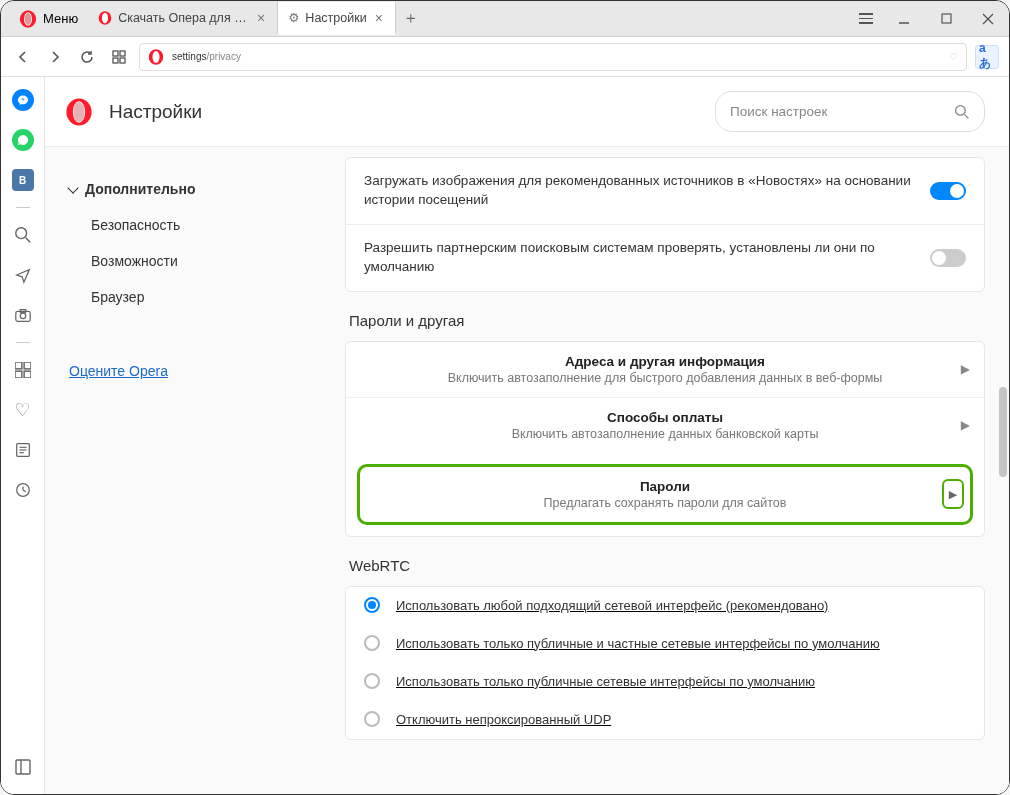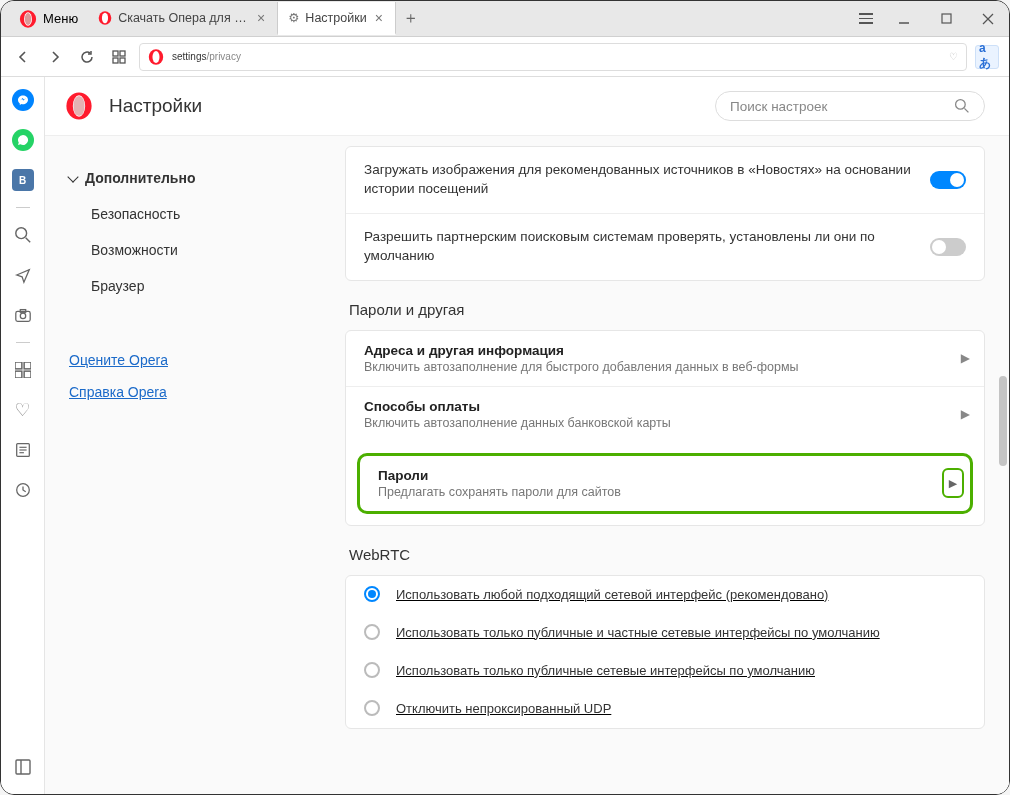--- a/index.html
+++ b/index.html
@@ -29,21 +29,21 @@
   
   .main { display:flex; height: calc(100% - 76px); }
   .left-rail { width: 44px; background: #fff; border-right: 1px solid #e5e5e5; display:flex; flex-direction:column; align-items:center; padding-top:10px; gap: 14px; color:#666; }
   .rail-icon { width: 26px; height: 26px; display:flex; align-items:center; justify-content:center; cursor:pointer; border-radius:4px; }
   .rail-sep { width: 14px; height:1px; background:#ccc; }
   .rail-bottom { margin-top:auto; margin-bottom:14px; }
 
   .content { flex:1; background:#fff; position:relative; display:flex; flex-direction:column; }
   .content-header { display:flex; align-items:center; padding: 14px 24px 14px 20px; gap:16px; border-bottom:1px solid #eee; }
   .page-title { font-size: 19px; color:#333; flex:1; }
-  .search-box { width: 270px; height: 30px; border:1px solid #ddd; border-radius: 17px; display:flex; align-items:center; padding:0 14px; color:#888; font-size:13.5px; }
+  .search-box { width: 270px; height: 41px; border:1px solid #ddd; border-radius: 17px; display:flex; align-items:center; padding:0 14px; color:#888; font-size:13.5px; }
 
   .content-body { flex:1; display:flex; overflow:hidden; background:#fafafa; }
   .settings-nav { width: 300px; padding: 24px 0 0 24px; background:#fafafa; font-size:14px; }
   .nav-item { padding: 10px 0; color:#333; cursor:pointer; }
   .nav-item.bold { font-weight:600; }
   .nav-item.sub { padding-left: 22px; font-weight:400; }
   .nav-chevron { display:inline-block; width:8px; height:8px; border-left:1.5px solid #333; border-bottom:1.5px solid #333; transform: rotate(-45deg); margin-right:8px; position:relative; top:-2px; }
   .nav-link { color:#1b6ac9; text-decoration:underline; display:block; padding:8px 0; cursor:pointer; }
   .nav-links { margin-top:40px; }
 
@@ -54,21 +54,21 @@
   .toggle-text { flex:1; font-size:13.5px; color:#333; line-height:1.4; }
   .toggle { width:36px; height:18px; border-radius:10px; position:relative; cursor:pointer; }
   .toggle.on { background:#0087ff; }
   .toggle.off { background:#ccc; }
   .toggle .knob { position:absolute; width:14px; height:14px; background:#fff; border-radius:50%; top:2px; }
   .toggle.on .knob { right:2px; }
   .toggle.off .knob { left:2px; }
 
   .section-title { font-size:15px; color:#333; margin: 8px 0 12px 4px; font-weight:500; }
 
-  .link-row { padding: 12px 18px; border-top:1px solid #eee; position:relative; cursor:pointer; }
+  .link-row { padding: 12px 18px; border-top:1px solid #eee; position:relative; cursor:pointer;text-align:center; }
   .link-row:first-child { border-top:none; }
   .link-row .row-title { font-size:13.5px; font-weight:600; color:#222; }
   .link-row .row-sub { font-size:12.5px; color:#777; margin-top:2px; }
   .link-row .chev { position:absolute; right:14px; top:50%; transform:translateY(-50%); color:#888; font-size:12px; }
   .link-row.highlight { border: 3px solid #4caf00; border-radius: 10px; margin: 11px; position:relative; z-index:2; }
   .link-row.highlight .chev-box { position:absolute; right:6px; top:50%; transform:translateY(-50%); border:2px solid #4caf00; border-radius:6px; width:22px; height:30px; display:flex; align-items:center; justify-content:center; color:#666; font-size:11px; }
 
   .radio-row { display:flex; align-items:flex-start; padding: 10px 18px; gap:16px;text-decoration:underline; }
   .radio { width:16px; height:16px; border:2px solid #bbb; border-radius:50%; position:relative; cursor:pointer; flex-shrink:0; }
   .radio.checked { border-color:#0087ff; }
@@ -266,21 +266,20 @@
 
       <div class="content-body">
 
         <div class="settings-nav">
           <div class="nav-item bold"><span class="nav-chevron"></span><span>Дополнительно</span></div>
           <div class="nav-item sub">Безопасность</div>
           <div class="nav-item sub">Возможности</div>
           <div class="nav-item sub">Браузер</div>
           <div class="nav-links">
             <a class="nav-link">Оцените Opera</a>
-            <a class="nav-link">Справка Opera</a>
           </div>
         </div>
 
         <div class="settings-pane">
 
           <div class="card">
             <div class="toggle-row">
               <div class="toggle-text">Загружать изображения для рекомендованных источников в «Новостях» на основании истории посещений</div>
               <div class="toggle on">
                   <div class="knob"></div>

